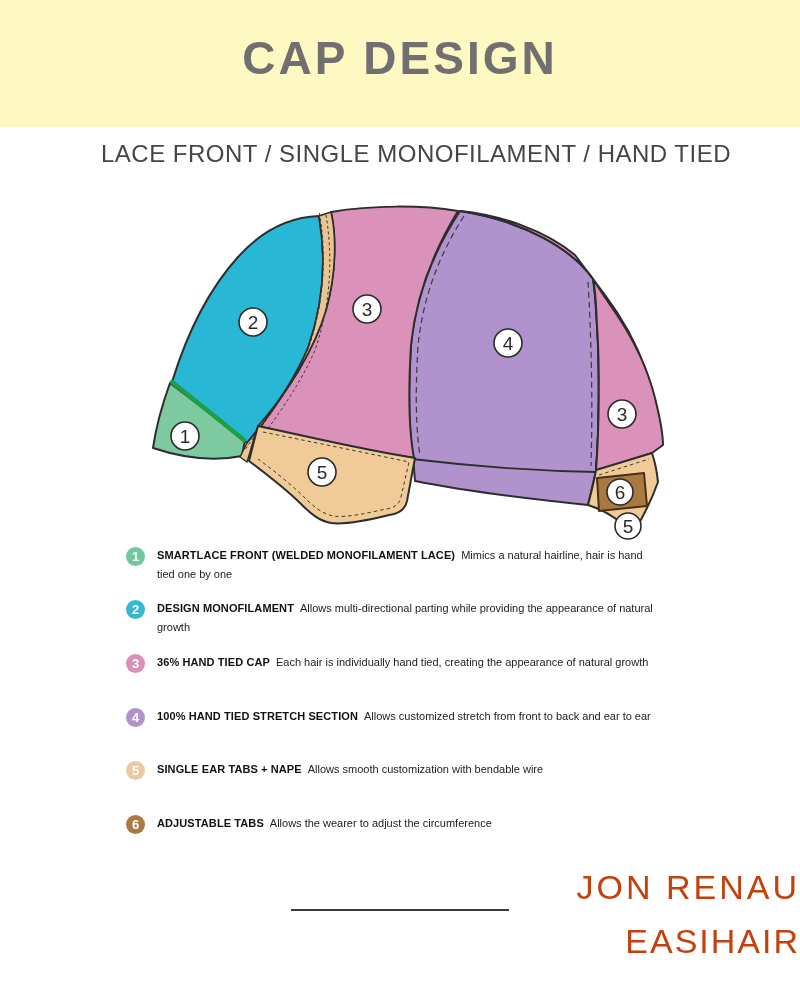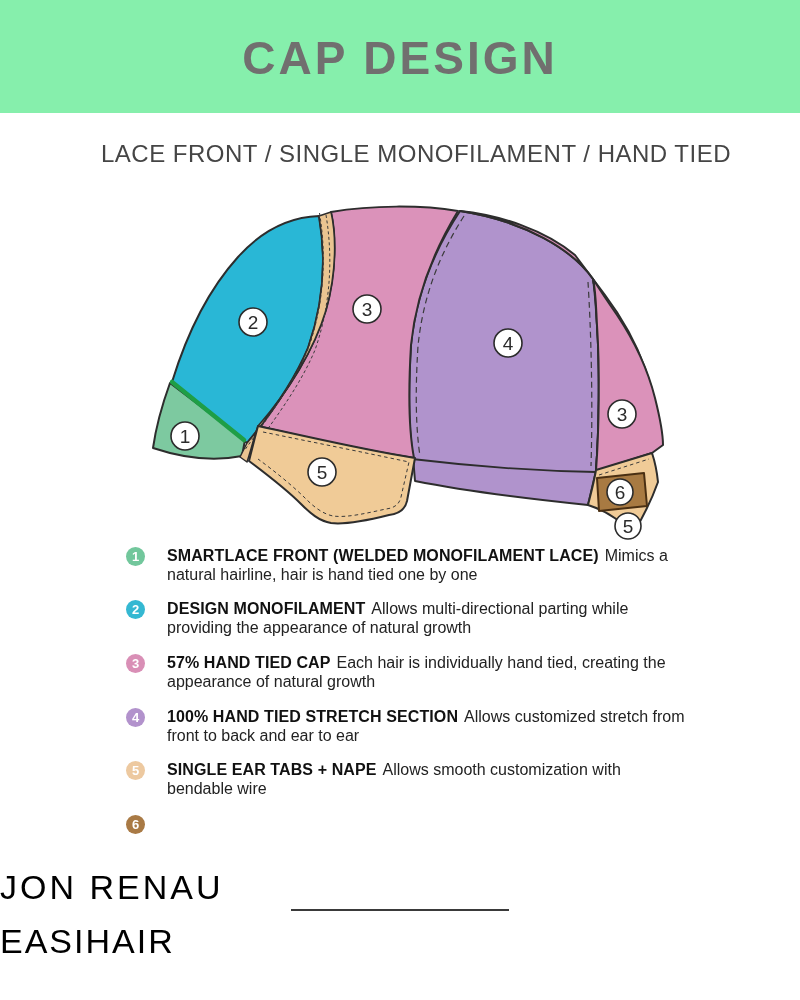--- a/index.html
+++ b/index.html
@@ -2,21 +2,21 @@
 <html><head>
 <meta charset="utf-8">
 <style>
   html,body{margin:0;padding:0;}
   body{
     width:800px;height:1000px;background:#ffffff;position:relative;overflow:hidden;
     font-family:"Liberation Sans",sans-serif;
     -webkit-font-smoothing:antialiased;
   }
   .band{
-    position:absolute;left:0;top:0;width:800px;height:113px;background:#86efac;
+    position:absolute;left:0;top:0;width:800px;height:127px;background:#fef9c3;
   }
   .band h1{
     margin:0;height:113px;line-height:117px;text-align:center;
     font-size:46px;font-weight:bold;letter-spacing:3px;color:#716f6f;
   }
   .subtitle{
     position:absolute;left:16px;top:140px;width:800px;text-align:center;
     font-size:24px;letter-spacing:0.5px;color:#454545;font-weight:400;
   }
   .cap-svg{position:absolute;left:130px;top:190px;width:560px;height:360px;}
@@ -31,27 +31,27 @@
   .legend-item.i3{top:107px;}
   .legend-item.i4{top:161px;}
   .legend-item.i5{top:214px;}
   .legend-item.i6{top:268px;}
   .legend-num{
     flex:0 0 19px;width:19px;height:19px;border-radius:50%;
     color:#ffffff;font-size:13px;font-weight:bold;text-align:center;line-height:20px;
     margin-top:1px;
   }
   .legend-text{
-    margin-left:22px;width:520px;font-size:16px;line-height:19px;color:#222222;
+    margin-left:12px;width:520px;font-size:11px;line-height:19px;color:#222222;
   }
   .legend-item.i1 .legend-text{width:505px;}
   .legend-item.i6 .legend-text{white-space:nowrap;}
   .legend-text b{color:#111111;letter-spacing:0.1px;}
   .legend-text .desc{margin-left:6px;}
-  .footer{position:absolute;left:0;top:869px;width:800px;text-align:left;color:#000000;}
+  .footer{position:absolute;left:0;top:869px;width:800px;text-align:right;color:#c2410c;}
   .brand-top{font-size:34px;letter-spacing:3px;line-height:36px;}
   .brand-rule{width:218px;height:2px;background:#3a3a3a;margin:4px auto 3px auto;}
   .brand-bottom{font-size:34px;letter-spacing:2px;line-height:36px;margin-top:12px;}
 </style>
 </head>
 <body>
 
 <div class="band">
   <h1>CAP DESIGN</h1>
 </div>
@@ -154,32 +154,33 @@
   <div class="legend-item i1">
     <div class="legend-num" style="background-color: rgb(114, 199, 156);">1</div>
     <div class="legend-text"><b>SMARTLACE FRONT (WELDED MONOFILAMENT LACE)</b><span class="desc">Mimics a natural hairline, hair is hand tied one by one</span></div>
   </div>
   <div class="legend-item i2">
     <div class="legend-num" style="background-color: rgb(53, 184, 210);">2</div>
     <div class="legend-text"><b>DESIGN MONOFILAMENT</b><span class="desc">Allows multi-directional parting while providing the appearance of natural growth</span></div>
   </div>
   <div class="legend-item i3">
     <div class="legend-num" style="background-color: rgb(217, 143, 182);">3</div>
-    <div class="legend-text"><b>57% HAND TIED CAP</b><span class="desc">Each hair is individually hand tied, creating the appearance of natural growth</span></div>
+    <div class="legend-text"><b>36% HAND TIED CAP</b><span class="desc">Each hair is individually hand tied, creating the appearance of natural growth</span></div>
   </div>
   <div class="legend-item i4">
     <div class="legend-num" style="background-color: rgb(178, 146, 204);">4</div>
     <div class="legend-text"><b>100% HAND TIED STRETCH SECTION</b><span class="desc">Allows customized stretch from front to back and ear to ear</span></div>
   </div>
   <div class="legend-item i5">
     <div class="legend-num" style="background-color: rgb(237, 201, 160);">5</div>
     <div class="legend-text"><b>SINGLE EAR TABS + NAPE</b><span class="desc">Allows smooth customization with bendable wire</span></div>
   </div>
   <div class="legend-item i6">
     <div class="legend-num" style="background-color: rgb(169, 122, 69);">6</div>
+    <div class="legend-text"><b>ADJUSTABLE TABS</b><span class="desc">Allows the wearer to adjust the circumference</span></div>
   </div>
 </div>
 
 <div class="footer">
   <div class="brand-top">JON RENAU</div>
   <div class="brand-rule"></div>
   <div class="brand-bottom">EASIHAIR</div>
 </div>
 
 </body></html>

